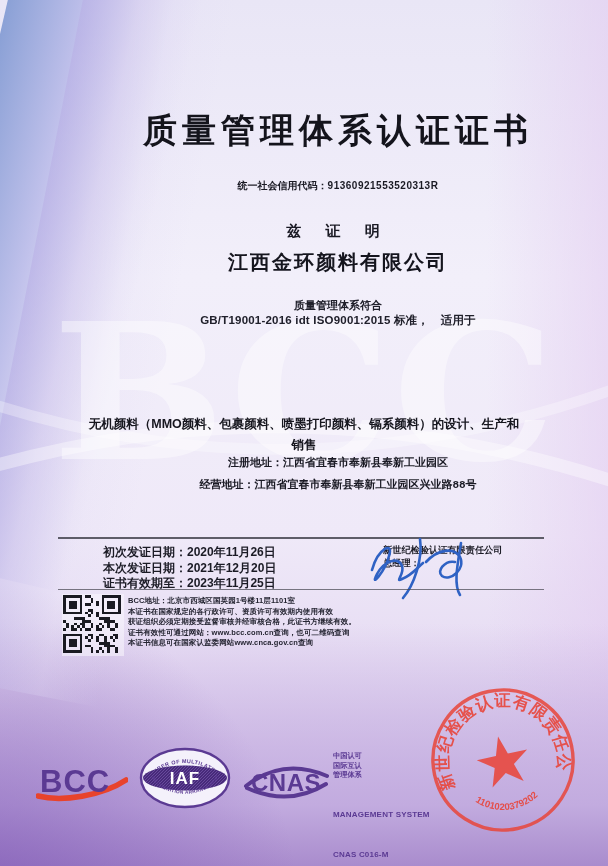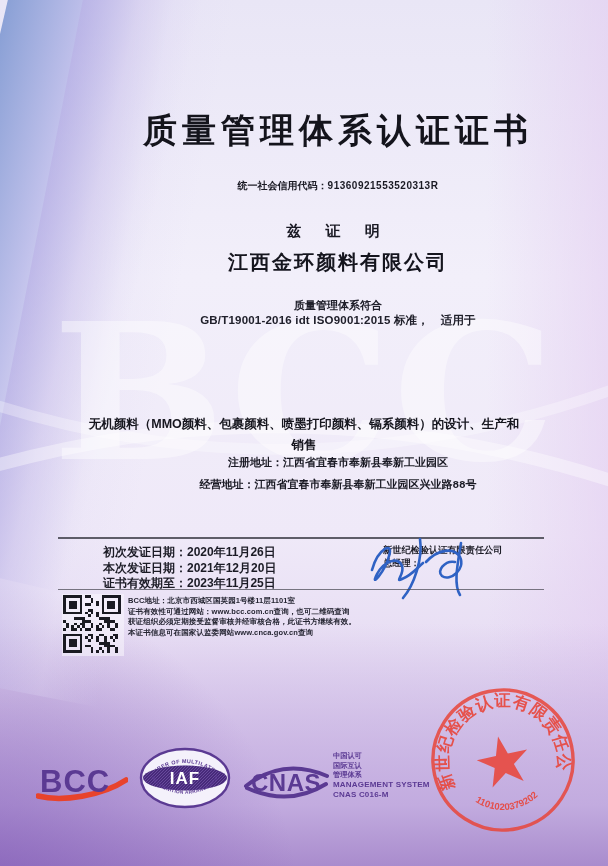--- a/index.html
+++ b/index.html
@@ -54,21 +54,21 @@
     font-weight:700;color:#262633;letter-spacing:.1px;}
 
   .seal{left:427px;top:684px;transform:rotate(-12deg);}
   .seal text{font-weight:bold;}
 
   .logo-bcc{left:36px;top:760px;}
   .logo-iaf{left:139px;top:747px;}
   .logo-cnas{left:243px;top:755px;}
   .acc{left:333px;top:751px;color:#5b3a93;}
   .acc .cn{font-size:7.2px;line-height:9.6px;font-weight:700;}
-  .acc .en{font-size:8px;line-height:10.5px;font-weight:800;letter-spacing:.2px;}
+  .acc .en{font-size:8px;line-height:10.5px;font-weight:800;letter-spacing:.2px;margin-top:30px;}
 </style>
 </head>
 <body>
 
 <div class="cert">
 
   <div class="wedge"></div>
   <div class="wedge2"></div>
 
   <div class="abs wm-text">BCC</div>
@@ -326,22 +326,23 @@
         <rect x="10" y="20" width="1" height="1"></rect>
         <rect x="12" y="20" width="1" height="1"></rect>
         <rect x="14" y="20" width="1" height="1"></rect>
         <rect x="16" y="20" width="1" height="1"></rect>
         <rect x="19" y="20" width="1" height="1"></rect>
       </svg>
   </div>
 
   <div class="abs notes">
     <div>BCC地址：北京市西城区国英园1号楼11层1101室</div>
+    <div>本证书在国家规定的各行政许可、资质许可有效期内使用有效</div>
+    <div>获证组织必须定期接受监督审核并经审核合格，此证书方继续有效。</div>
     <div>证书有效性可通过网站：www.bcc.com.cn查询，也可二维码查询</div>
-    <div>获证组织必须定期接受监督审核并经审核合格，此证书方继续有效。</div>
     <div>本证书信息可在国家认监委网站www.cnca.gov.cn查询</div>
   </div>
 
   <svg class="abs seal" width="152" height="152" viewBox="0 0 152 152">
     <defs>
       <path id="sealTop" d="M24,95 A55,55 0 1 1 128,95"></path>
       <path id="sealBot" d="M35,104.7 A50,50 0 0 0 117,104.7"></path>
     </defs>
     <circle cx="76" cy="76" r="70" fill="none" stroke="#e8453a" stroke-width="3.4" opacity=".85"></circle>
     <polygon points="76,52 82.1,70.7 101.7,70.7 85.8,82.2 91.9,100.8 76,89.3 60.1,100.8 66.2,82.2 50.3,70.7 69.9,70.7" fill="#e8453a" opacity=".88"></polygon>

